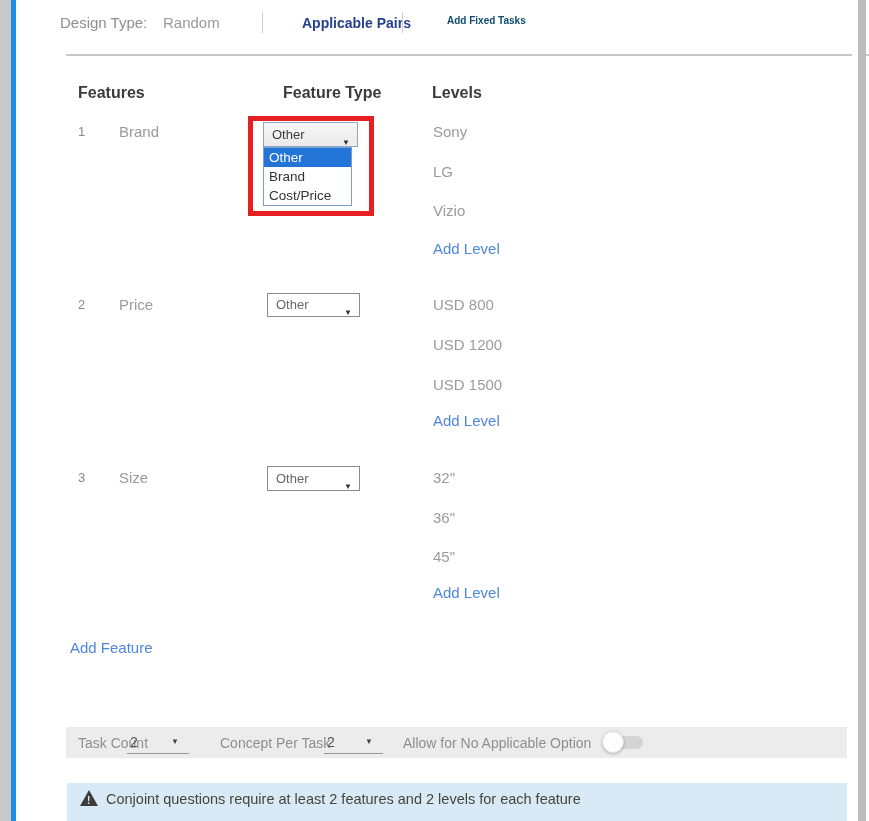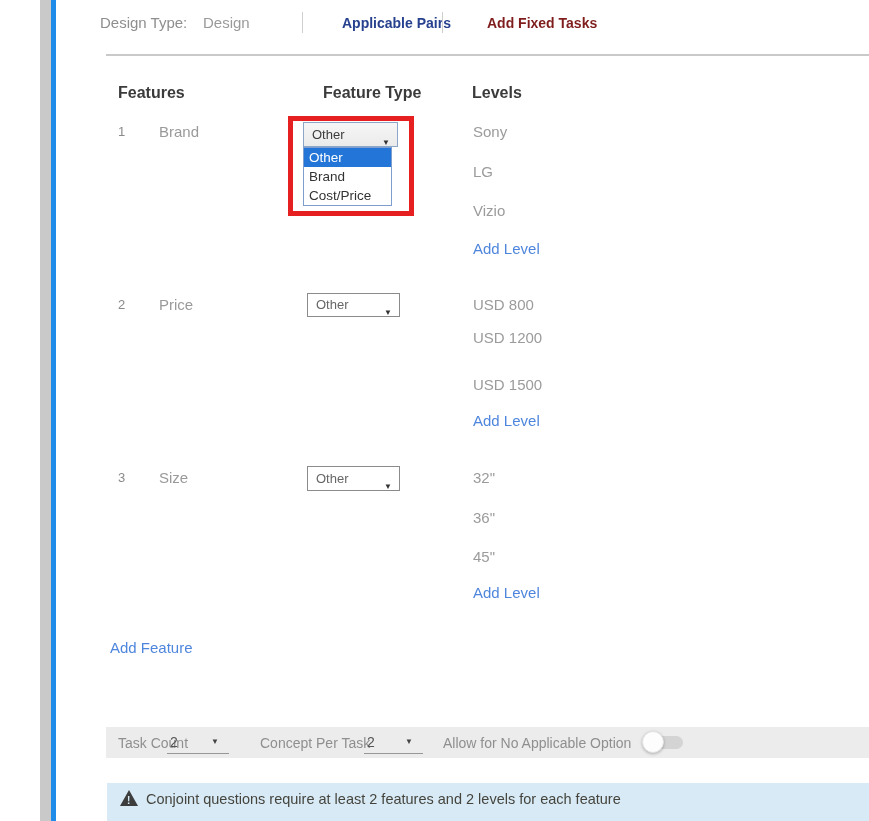--- a/index.html
+++ b/index.html
@@ -1,52 +1,52 @@
 <!DOCTYPE html>
 <html><head>
 <meta charset="utf-8">
 <style>
   * { margin:0; padding:0; box-sizing:border-box; }
   html,body { background:#ffffff; }
   body { font-family:"Liberation Sans","DejaVu Sans",sans-serif; }
   .page { position:relative; width:869px; height:821px; background:#fff; overflow:hidden; }
-  .abs { position:absolute; white-space:nowrap;margin-left:40px; }
+  .abs { position:absolute; white-space:nowrap; }
 
   
   .edge-left-gray { left:0; top:0; width:11px; height:821px; background:#c9c9c9; }
   .edge-left-blue { left:11px; top:0; width:5px; height:821px; background:#1f8ce9; }
   .edge-right-gray { left:858px; top:0; width:8px; height:821px; background:#bdbdbd; }
 
   
   .dt-label   { left:60px;  top:14px; font-size:15px; color:#8e8e8e; }
   .dt-random  { left:163px; top:14px; font-size:15px; color:#9a9a9a; cursor:pointer; }
   .dt-sep1    { left:262px; top:12px; width:0; height:21px; border-left:1px solid #cfcfcf; }
   .dt-proh    { left:302px; top:15px; font-size:14px; font-weight:700; color:#27418f; cursor:pointer; }
   .dt-sep2    { left:402px; top:12px; width:0; height:21px; border-left:1px solid #cfcfcf; }
-  .dt-fixed   { left:447px; top:15px; font-size:14px; font-weight:700; color:#7f1d1d; cursor:pointer; }
+  .dt-fixed   { left:447px; top:15px; font-size:10px; font-weight:700; color:#0c4a6e; cursor:pointer; }
 
   .divider  { left:66px; top:54px; width:786px; height:2px; background:#c9c9c9; }
   .divider2 { left:866px; top:54px; width:3px; height:2px; background:#c9c9c9; }
 
   
   .col-head { top:84px; font-size:16px; font-weight:700; color:#3b3b3b; }
   .h-features { left:78px; }
   .h-ftype    { left:283px; }
   .h-levels   { left:432px; }
 
   
   .f-index { left:78px; font-size:13px; color:#8a8a8a; }
   .f-name  { left:119px; font-size:15px; color:#9a9a9a; line-height:16px; }
   .lvl     { left:433px; font-size:15px; color:#9b9b9b; line-height:16px; }
   .add-lvl { left:433px; font-size:15px; color:#4f86dd; line-height:16px; cursor:pointer;text-align:center; }
 
   .r1-index { top:124px; } .r1-name { top:124px; }
   .r1-l0 { top:124px;text-align:center; } .r1-l1 { top:164px; } .r1-l2 { top:203px; } .r1-add { top:241px; }
   .r2-index { top:297px; } .r2-name { top:297px; }
-  .r2-l0 { top:297px; } .r2-l1 { top:330px;text-align:right; } .r2-l2 { top:377px; } .r2-add { top:413px; }
+  .r2-l0 { top:297px; } .r2-l1 { top:337px;text-align:right; } .r2-l2 { top:377px; } .r2-add { top:413px; }
   .r3-index { top:470px; } .r3-name { top:470px; }
   .r3-l0 { top:470px; } .r3-l1 { top:510px; } .r3-l2 { top:549px; } .r3-add { top:585px; }
 
   
   .sel { height:25px; font-size:13px; line-height:23px; padding-left:8px; cursor:pointer; }
   .sel .arrow { position:absolute; right:7px; top:8px; font-size:8px; color:#333; }
   .sel-open { left:263px; top:122px; width:95px; background:linear-gradient(#f6f6f6,#ebebeb); border:1px solid #8ba6c7; color:#3c3c3c; }
   .sel-plain { left:267px; width:93px; background:#fff; border:1px solid #8b8b8b; color:#666; }
   .sel-r2 { top:293px; height:24px; line-height:22px; }
   .sel-r3 { top:466px; }
@@ -87,21 +87,21 @@
 </head>
 <body>
 
 <div class="page">
 
   <div class="abs edge-left-gray"></div>
   <div class="abs edge-left-blue"></div>
   <div class="abs edge-right-gray"></div>
 
   <span class="abs dt-label">Design Type:</span>
-  <span class="abs dt-random">Design</span>
+  <span class="abs dt-random">Random</span>
   <span class="abs dt-sep1"></span>
   <span class="abs dt-proh">Applicable Pairs</span>
   <span class="abs dt-sep2"></span>
   <span class="abs dt-fixed">Add Fixed Tasks</span>
 
   <div class="abs divider"></div>
   <div class="abs divider2"></div>
 
   <span class="abs col-head h-features">Features</span>
   <span class="abs col-head h-ftype">Feature Type</span>

